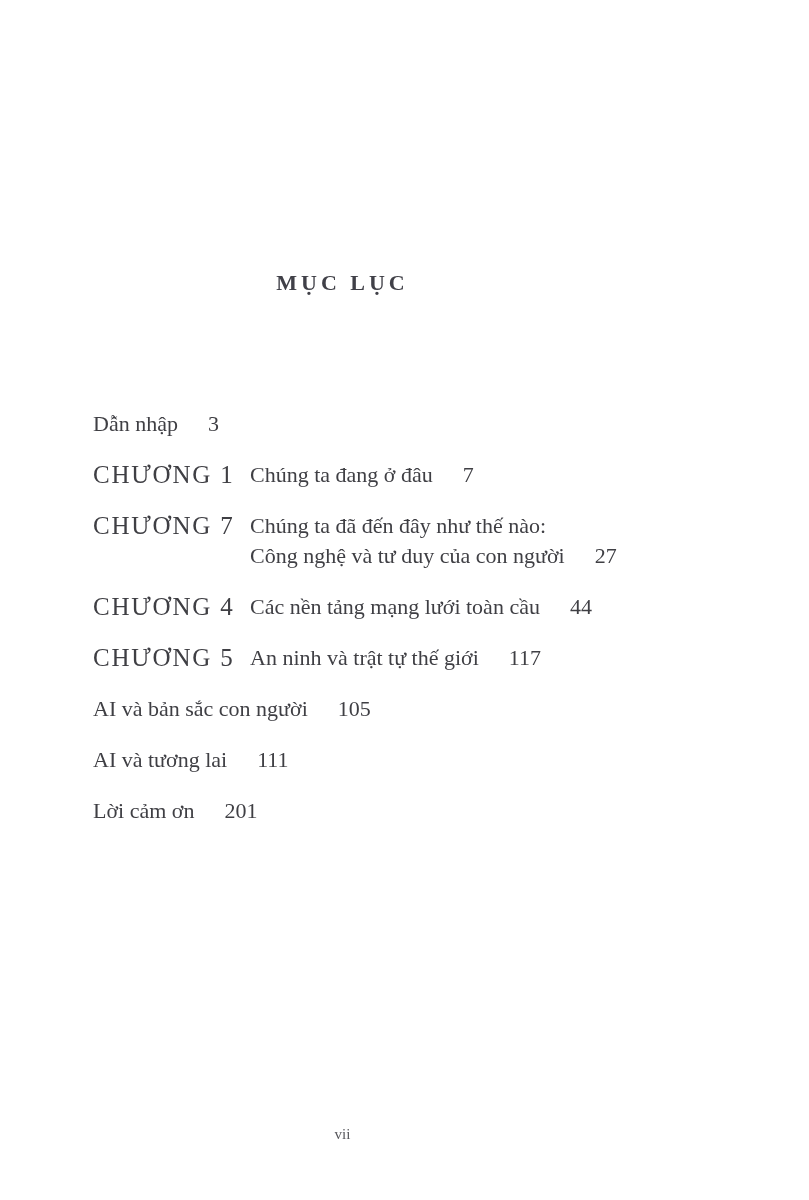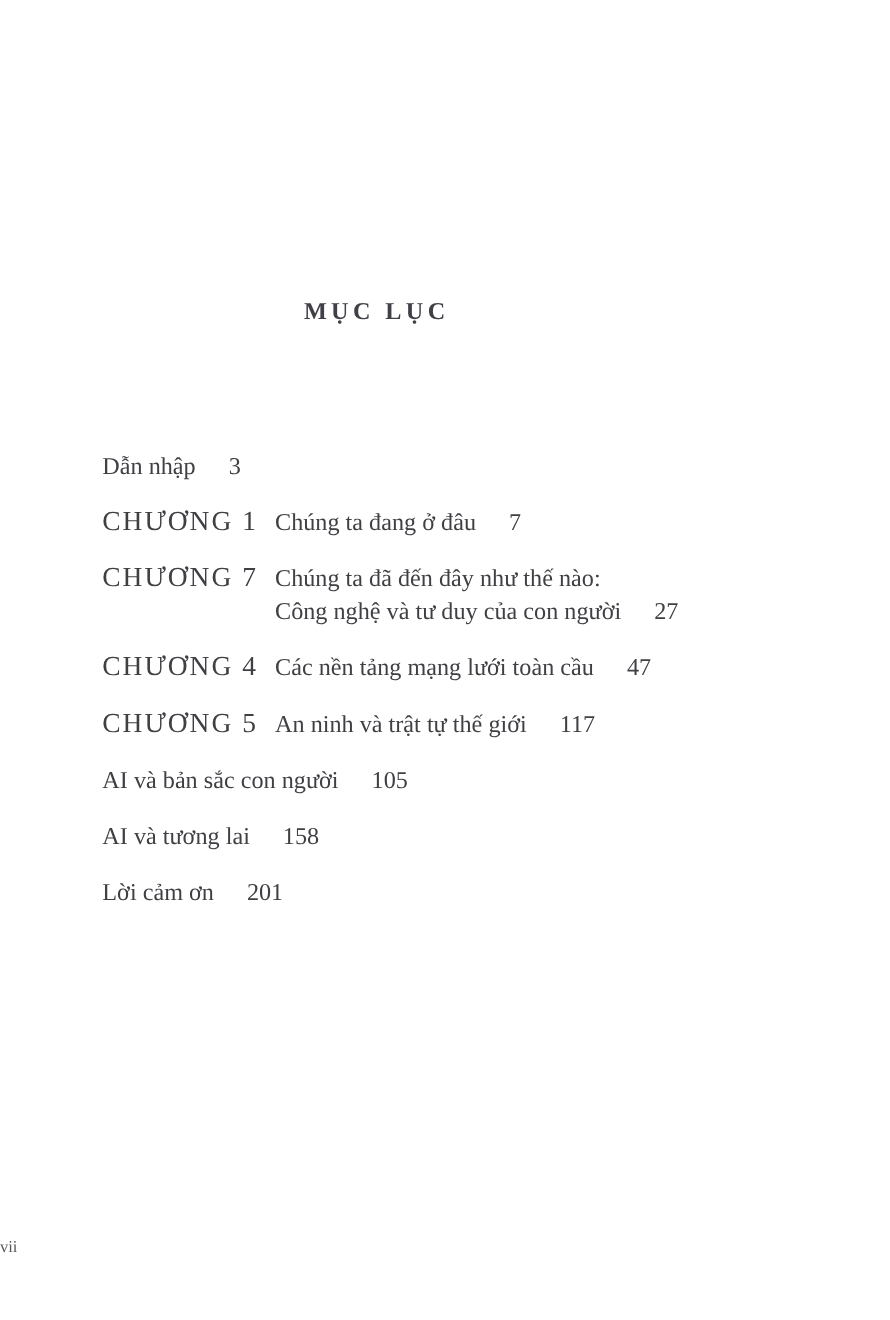--- a/index.html
+++ b/index.html
@@ -56,21 +56,21 @@
   }
   .page-number {
     display: inline-block;
     margin-left: 30px;
   }
   .footer-folio {
     position: absolute;
     top: 1126px;
     left: 0;
     width: 100%;
-    text-align: left;
+    text-align: center;
     font-size: 15px;
     color: #57575c;
   }
 </style>
 </head>
 <body>
 
 <div class="page">
   <div class="toc-title">MỤC LỤC</div>
 
@@ -90,37 +90,37 @@
       <div class="toc-row">
     <span class="toc-label">CHƯƠNG 7</span>
     <span class="toc-content">
           <span class="toc-line">Chúng ta đã đến đây như thế nào:</span>
           <span class="toc-line">Công nghệ và tư duy của con người<span class="page-number">27</span></span>
         </span>
   </div>
       <div class="toc-row">
     <span class="toc-label">CHƯƠNG 4</span>
     <span class="toc-content">
-          <span class="toc-line">Các nền tảng mạng lưới toàn cầu<span class="page-number">47</span></span>
+          <span class="toc-line">Các nền tảng mạng lưới toàn cầu<span class="page-number">44</span></span>
         </span>
   </div>
       <div class="toc-row">
     <span class="toc-label">CHƯƠNG 5</span>
     <span class="toc-content">
           <span class="toc-line">An ninh và trật tự thế giới<span class="page-number">117</span></span>
         </span>
   </div>
       <div class="toc-row">
     <span class="toc-content">
           <span class="toc-line">AI và bản sắc con người<span class="page-number">105</span></span>
         </span>
   </div>
       <div class="toc-row">
     <span class="toc-content">
-          <span class="toc-line">AI và tương lai<span class="page-number">158</span></span>
+          <span class="toc-line">AI và tương lai<span class="page-number">111</span></span>
         </span>
   </div>
       <div class="toc-row no-label">
 
     <span class="toc-content">
           <span class="toc-line">Lời cảm ơn<span class="page-number">201</span></span>
         </span>
   </div>
     </div>
 

